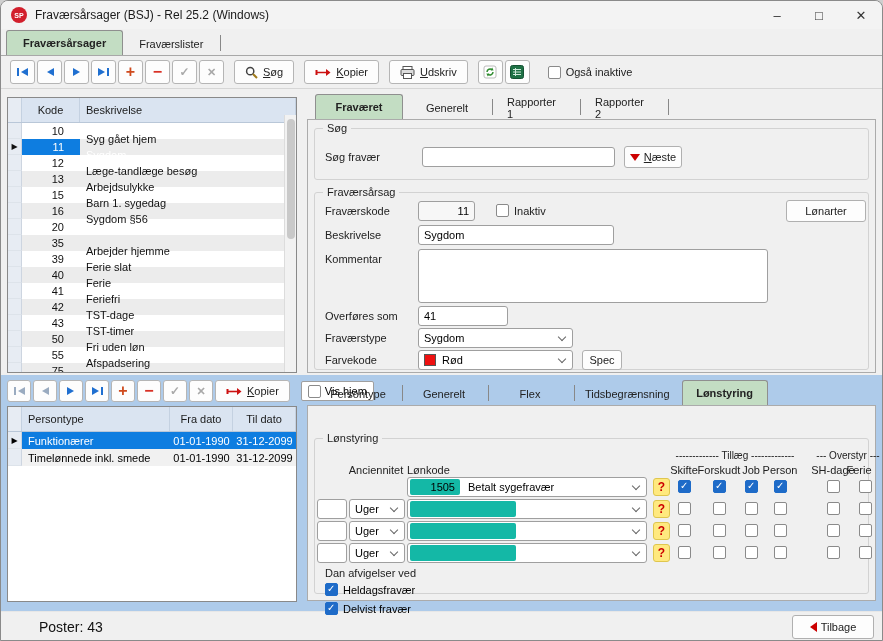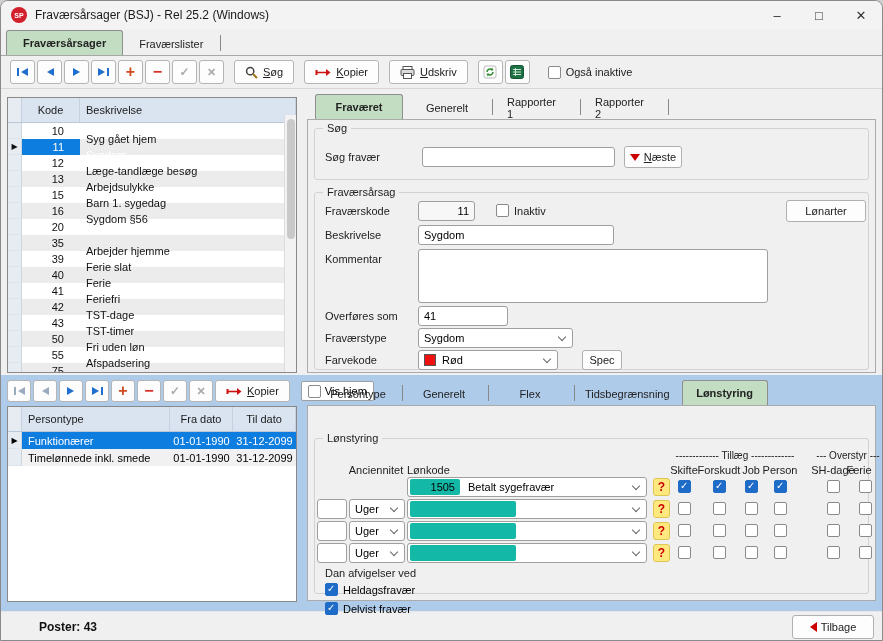--- a/index.html
+++ b/index.html
@@ -96,21 +96,21 @@
   .ls-unit { left:34px; width:56px; top:0; }
   .ls-combo { left:92px; width:240px; top:0; }
   .ls-help { position:absolute; left:338px; top:1px; width:17px; height:18px; background:#ffe97f; border:1px solid #dfc64e; border-radius:3px;
              color:#cc0000; font-weight:bold; font-size:12px; display:flex; align-items:center; justify-content:center; }
   .ls-ck { position:absolute; top:3px; }
   .lh { position:absolute; font-size:11px; color:#222; text-align:center; }
   .devrow { position:absolute; display:flex; align-items:center; gap:5px; font-size:11px; }
 
   
   .statusbar { height:31px; background:#f0f0f0; border-top:1px solid #e7e7e7; display:flex; align-items:center; padding:0 8px 0 10px; }
-  .poster { font-weight:bold; font-size:12px; color:#111; flex:1;padding-left:28px; }
+  .poster { font-weight:normal; font-size:14px; color:#111; flex:1;padding-left:28px; }
   .backbtn { width:82px; height:24px; }
   .arrow-left-red { width:0; height:0; border-right:7px solid #cc0000; border-top:5px solid transparent; border-bottom:5px solid transparent; }
   .arrow-down-red { width:0; height:0; border-top:7px solid #cc0000; border-left:5px solid transparent; border-right:5px solid transparent; }
   u { text-decoration:underline; }
 </style>
 </head>
 <body>
 
 <div class="window">
 
@@ -340,21 +340,21 @@
           <span class="flabel" style="left:10px;top:117px">Overføres som</span>
           <div class="tinput" style="left:103px;top:113px;width:90px">41</div>
 
           <span class="flabel" style="left:10px;top:139px">Fraværstype</span>
           <div class="combo" style="left:103px;top:135px;width:155px">
             <span>Sygdom</span>
             <span class="chev"></span>
           </div>
 
           <span class="flabel" style="left:10px;top:161px">Farvekode</span>
-          <div class="combo" style="left:103px;top:157px;width:140px">
+          <div class="combo" style="left:103px;top:157px;width:155px">
             <span class="swatch" id="color-swatch" style="background: rgb(238, 17, 17);"></span>
             <span>Rød</span>
             <span class="chev"></span>
           </div>
           <div class="btn" style="position:absolute;left:267px;top:157px;width:40px;height:20px">Spec</div>
         </div>
       </div>
     </div>
   </div>
 

